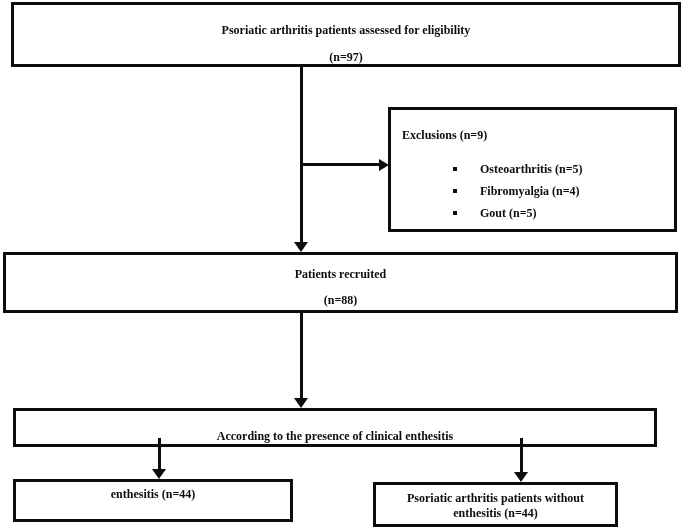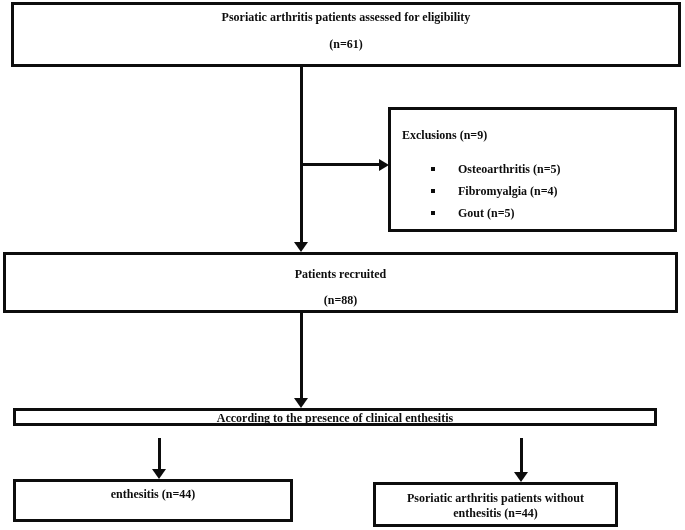--- a/index.html
+++ b/index.html
@@ -35,38 +35,38 @@
     border-top: 10px solid #0d0d0d;
   }
   .arrow-right {
     position: absolute; width: 0; height: 0;
     border-top: 6px solid transparent;
     border-bottom: 6px solid transparent;
     border-left: 10px solid #0d0d0d;
   }
 
   
-  .box-eligibility { left: 11px; top: 2px; width: 670px; height: 65px; padding-top: 5px; }
+  .box-eligibility { left: 11px; top: 2px; width: 670px; height: 65px; padding-top: 18px; }
   .box-eligibility .stack-inner { gap: 13px; }
   .box-exclusions  { left: 388px; top: 107px; width: 289px; height: 125px; font-size: 12px; }
   .box-recruited   { left: 3px; top: 252px; width: 675px; height: 61px; padding-top: 12px; }
   .box-recruited .stack-inner { gap: 12px; }
-  .box-criteria    { left: 13px; top: 408px; width: 644px; height: 18px;
-                     display: flex; align-items: flex-start; justify-content: center;
+  .box-criteria    { left: 13px; top: 408px; width: 644px; height: 39px;
+                     display: flex; align-items: flex-end; justify-content: center;
                      font-size: 12px; }
   .box-with        { left: 13px; top: 479px; width: 280px; height: 43px; padding-top: 5px; }
   .box-without     { left: 373px; top: 482px; width: 245px; height: 45px; padding-top: 6px; }
   .two-line { font-size: 12px; line-height: 15px; text-align: center; }
 
   .stack-inner { display: flex; flex-direction: column; align-items: center; }
 
   
   .excl-title { margin: 18px 0 0 11px; font-size: 12px; line-height: 14px; }
   .excl-list { margin-top: 16px; }
-  .excl-item { height: 22px; display: flex; align-items: center; padding-left: 40px; font-size: 12px; }
+  .excl-item { height: 22px; display: flex; align-items: center; padding-left: 62px; font-size: 12px; }
   .bullet { width: 4px; height: 4px; background: #0d0d0d; margin-right: 23px; flex: 0 0 auto; }
 
   
   .v1 { left: 300px; top: 67px;  width: 3px; height: 175px; }
   .a1 { left: 294px; top: 242px; }
   .h1 { left: 300px; top: 163px; width: 79px; height: 3px; }
   .a2 { left: 379px; top: 159px; }
   .v2 { left: 300px; top: 313px; width: 3px; height: 85px; }
   .a3 { left: 294px; top: 398px; }
   .v3 { left: 158px; top: 438px; width: 3px; height: 32px; }
@@ -75,21 +75,21 @@
   .a5 { left: 514px; top: 472px; }
 </style>
 </head>
 <body>
 
 <div class="canvas">
 
   <div class="fbox box-eligibility stack">
     <div class="stack-inner">
       <span>Psoriatic arthritis patients assessed for eligibility</span>
-      <span>(n=61)</span>
+      <span>(n=97)</span>
     </div>
   </div>
 
   <div class="vline v1"></div>
   <div class="arrow-down a1"></div>
 
   <div class="hline h1"></div>
   <div class="arrow-right a2"></div>
 
   <div class="fbox box-exclusions">

